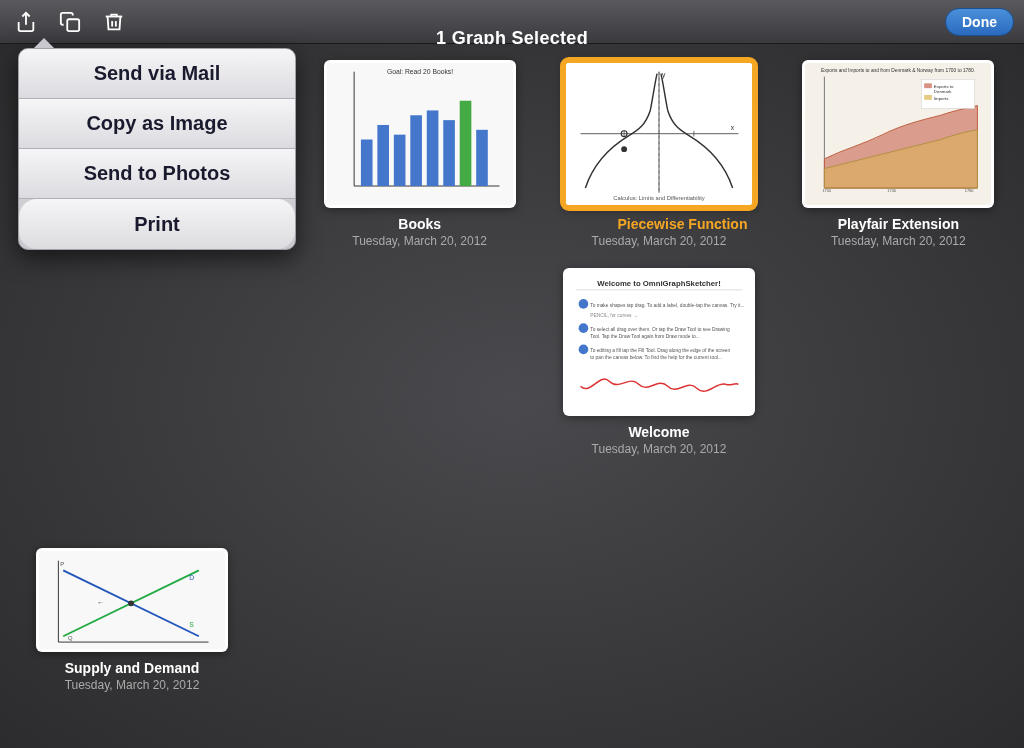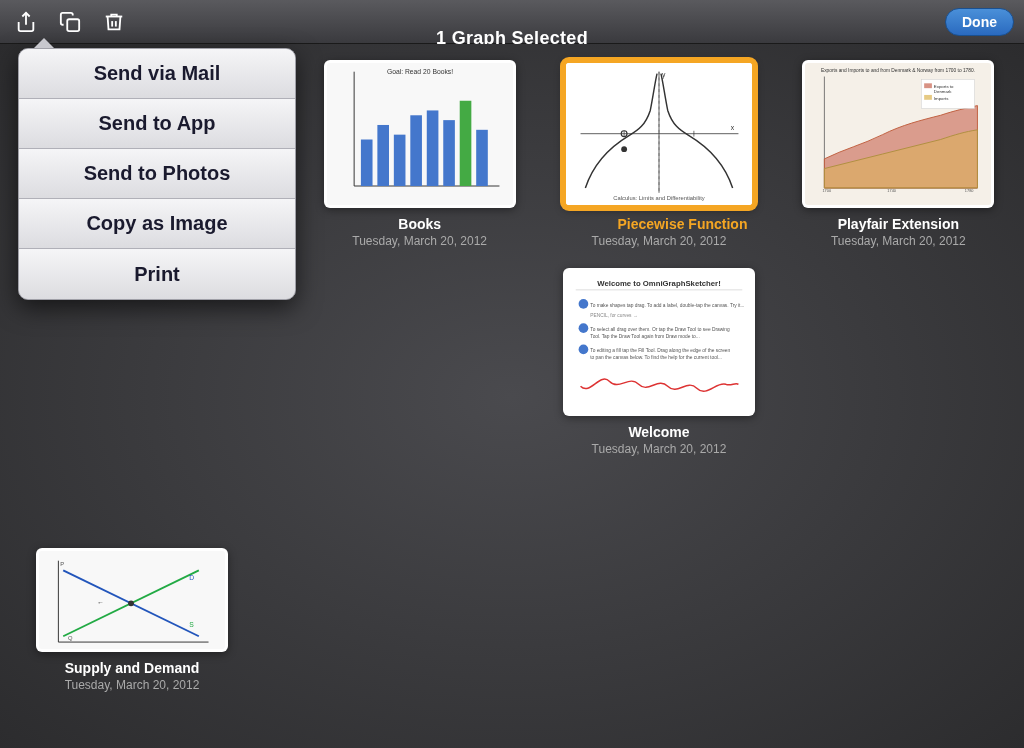--- a/index.html
+++ b/index.html
@@ -116,20 +116,21 @@
       border-bottom: 1px solid #b0b0b8;
       cursor: pointer;
       font-size: 20px;
       font-weight: bold;
       color: #1a1a2e;
       transition: background 0.1s;
     }
 
     .menu-item:last-child {
       border-bottom: none;
+      border-radius: 18px;
     }
 
     
     #graph-grid {
       position: absolute;
       top: 16px;
       left: 310px;
       right: 16px;
       bottom: 16px;
       display: grid;
@@ -233,23 +234,22 @@
   <span id="topbar-title">1 Graph Selected</span>
 
   <button id="done-btn">Done</button>
 </div>
 
 <div id="main">
 
   <div id="dropdown-menu">
     <div class="menu-items-container">
         <div class="menu-item">Send via Mail</div>
-        <div class="menu-item">Send to App</div>
+        <div class="menu-item">Copy as Image</div>
         <div class="menu-item">Send to Photos</div>
-        <div class="menu-item">Copy as Image</div>
         <div class="menu-item">Print</div>
       </div>
   </div>
 
   <div id="supply-demand-card">
     <div id="supply-demand-thumb">
       <svg viewBox="0 0 192 104" xmlns="http://www.w3.org/2000/svg">
         <rect width="192" height="104" fill="#f8f8f8"></rect>
 
         <line x1="20" y1="10" x2="20" y2="94" stroke="#333" stroke-width="1"></line>

